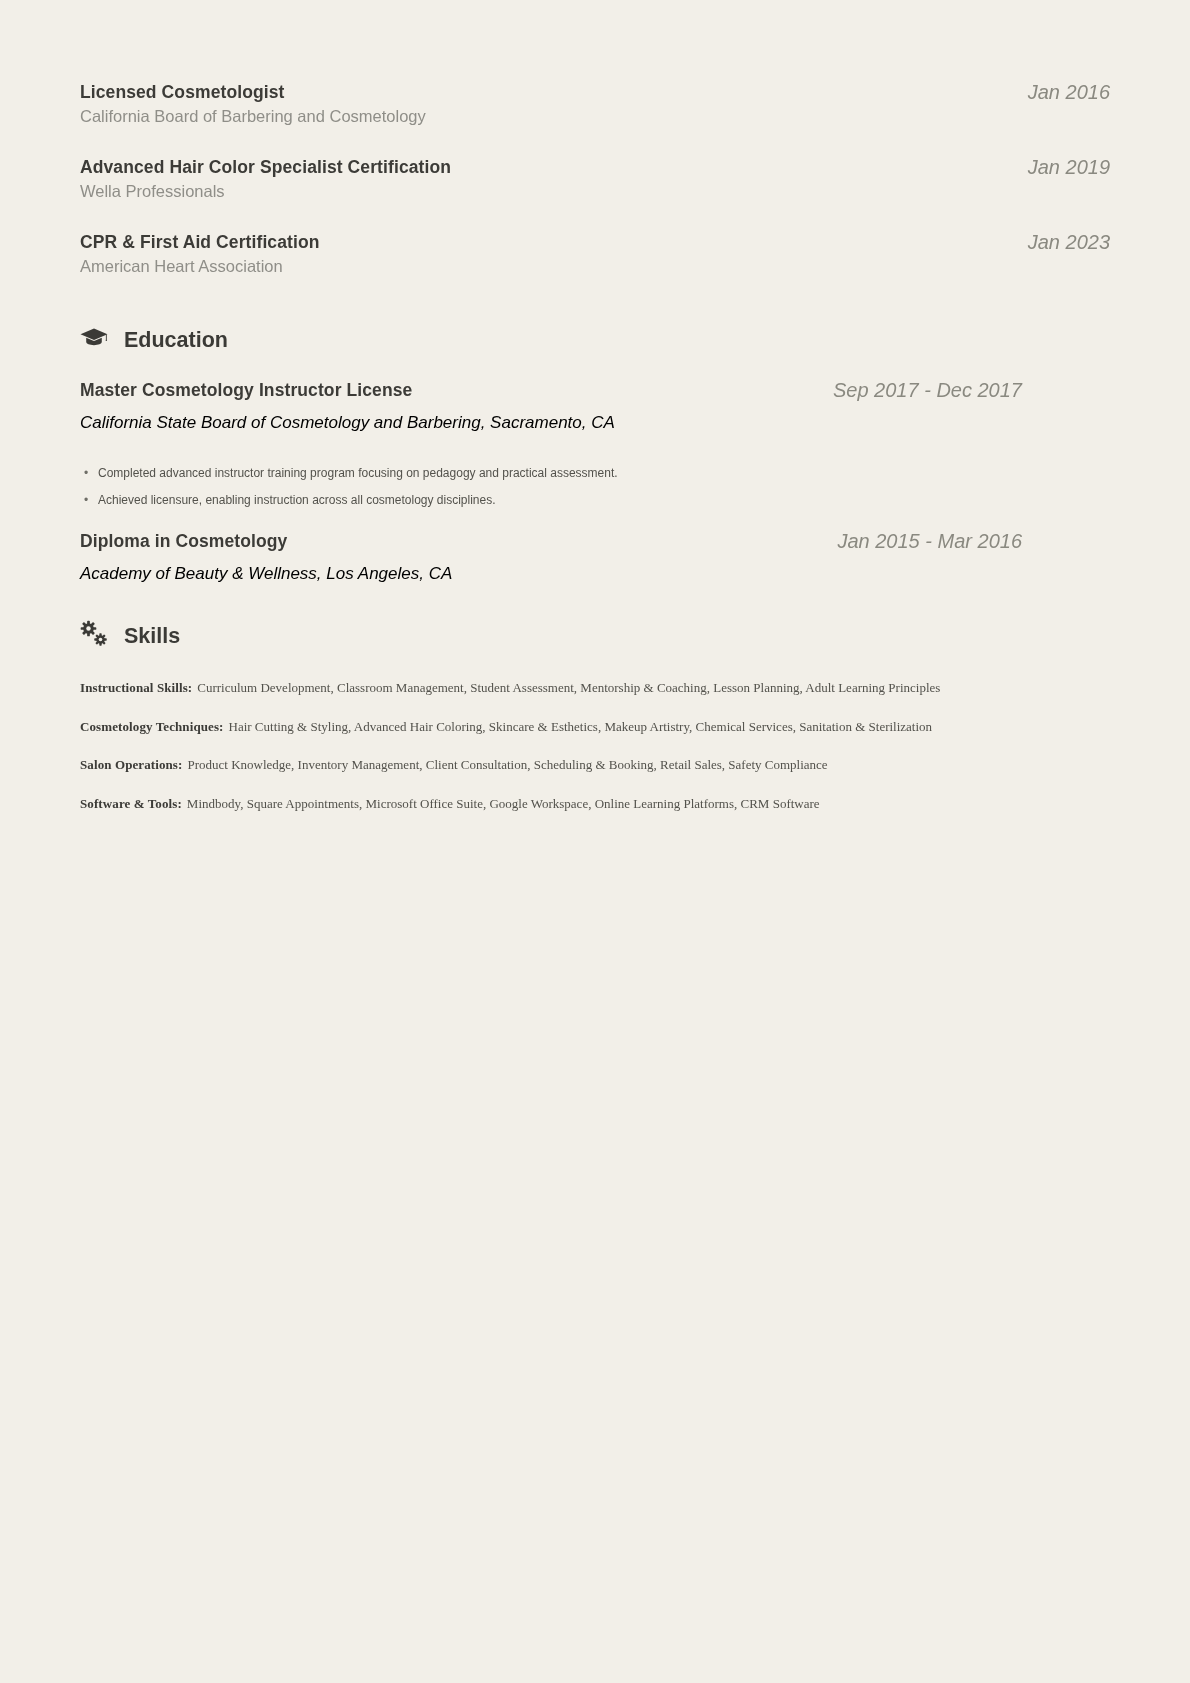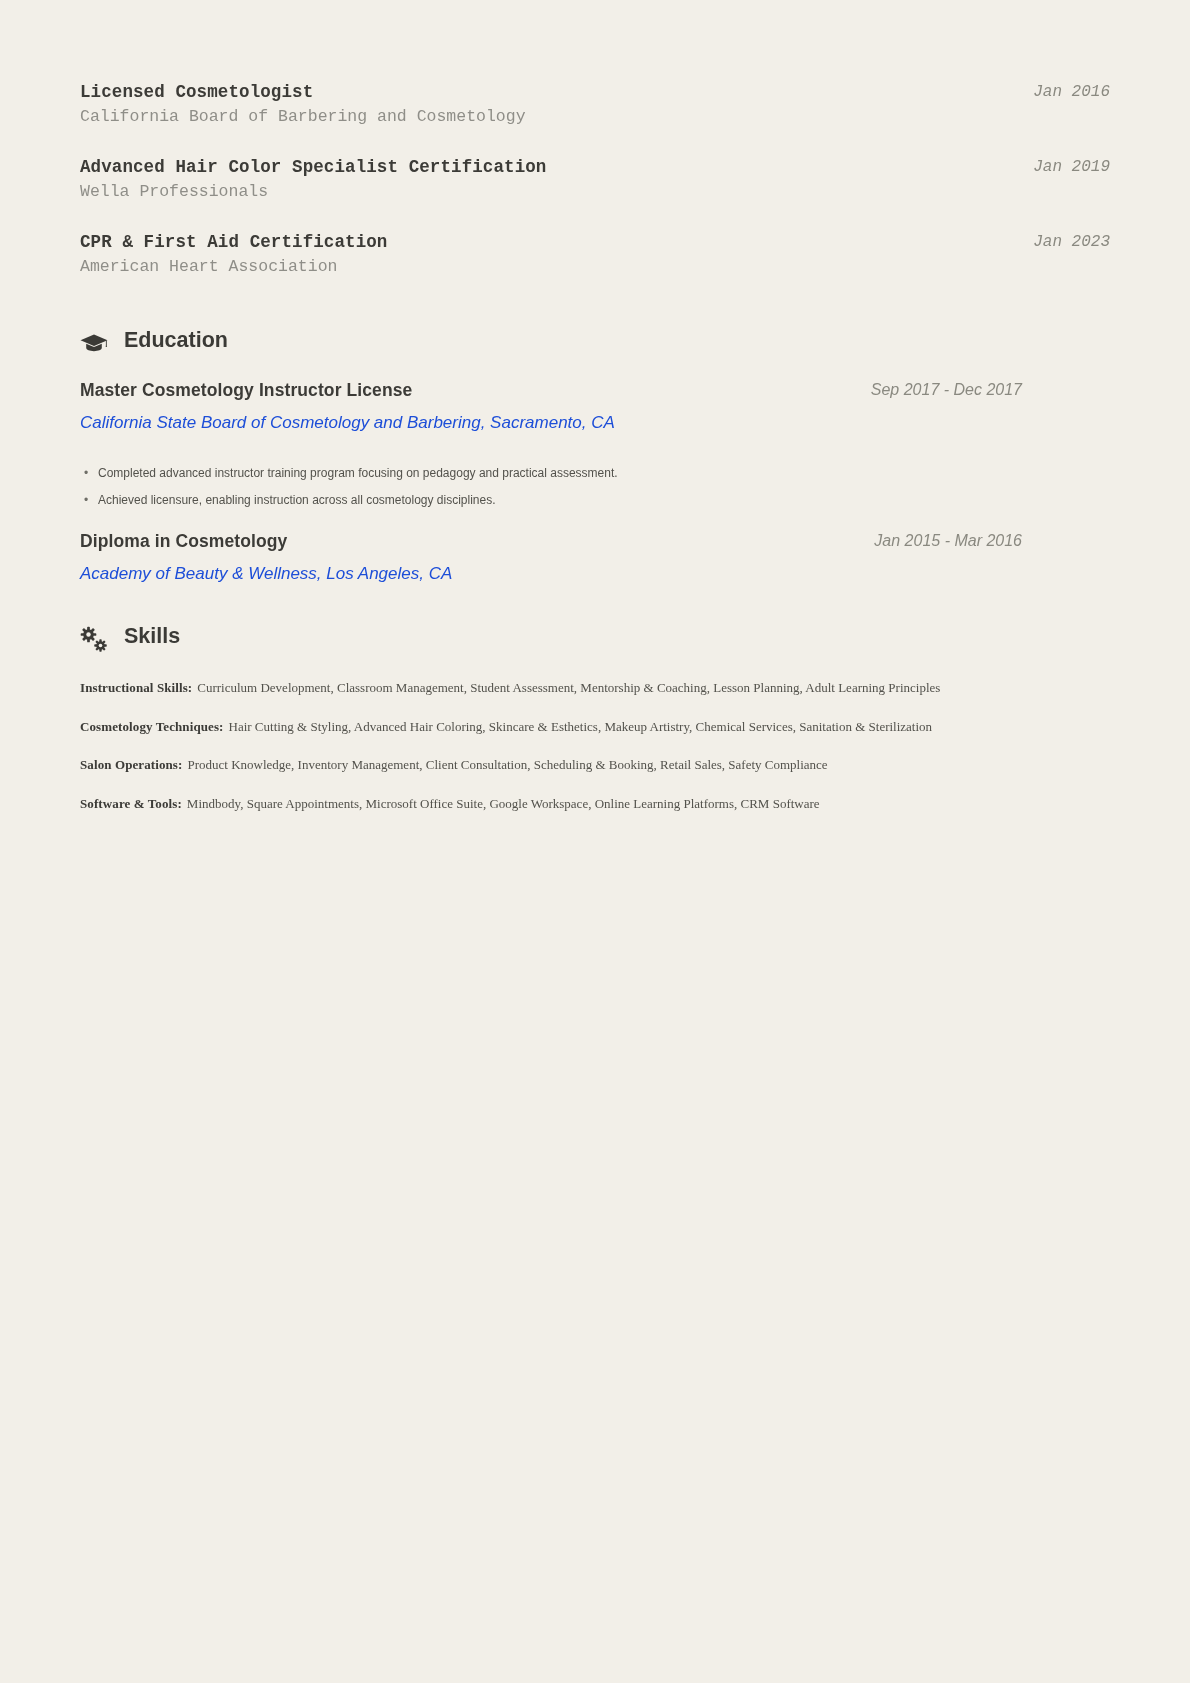--- a/index.html
+++ b/index.html
@@ -14,40 +14,40 @@
   html,body{margin:0;padding:0;background:#e6e3dc;}
   .page{
     width:1190px;height:1683px;
     background:var(--bg);
     padding:80px 80px 0 80px;
     font-family:"Liberation Sans", sans-serif;
     overflow:hidden;
     margin:0 auto;
   }
   
-  .cert{display:flex;justify-content:space-between;align-items:flex-start;margin-bottom:26px;font-family:Liberation Mono, monospace;}
+  .cert{display:flex;justify-content:space-between;align-items:flex-start;margin-bottom:26px;}
   .cert-title{font-size:17.5px;font-weight:700;line-height:24px;color:var(--title);letter-spacing:.1px;}
   .cert-issuer{font-size:16.5px;line-height:25px;color:var(--muted);}
-  .date{font-size:16px;font-style:italic;color:var(--date);line-height:24px;white-space:nowrap;}
+  .date{font-size:20px;font-style:italic;color:var(--date);line-height:24px;white-space:nowrap;}
   
   .sec-heading{
-    display:flex;align-items:flex-end;gap:16px;
+    display:flex;align-items:flex-start;gap:16px;
     margin:45px 0 22px 0;
     font-size:21.5px;font-weight:700;color:var(--heading);line-height:32px;
   }
   .sec-heading .icon-wrap{display:inline-flex;width:28px;height:26px;position:relative;flex:0 0 auto;}
   .icon-cap{width:28px;height:24px;margin-top:2px;}
   .gear-big{position:absolute;left:0;top:0;width:17px;height:17px;}
   .gear-small{position:absolute;right:1px;bottom:0;width:13px;height:13px;}
   
   .entry{margin-bottom:15px;}
   .entry-head{display:flex;justify-content:space-between;align-items:center;line-height:24px;}
   .entry-title{font-size:17.5px;font-weight:700;color:var(--title);margin:0;letter-spacing:.1px;}
   .edu-date{padding-right:88px;}
-  .institution{font-style:italic;font-size:17px;color:#1d4ed8;margin:9px 0 0 0;line-height:24px;}
+  .institution{font-style:italic;font-size:17px;color:#000000;margin:9px 0 0 0;line-height:24px;}
   .entry ul{margin:25px 0 0 0;padding:0;list-style:none;}
   .entry li{font-size:12px;color:var(--body);line-height:27px;padding-left:18px;position:relative;}
   .entry li::before{content:"\2022";position:absolute;left:4px;color:#6f6e67;}
   
   .skill{margin:0 0 11.5px 0;font-size:13px;line-height:27px;color:var(--body);font-family:Liberation Serif, serif;}
   .skill strong{color:var(--title);font-weight:700;margin-right:5px;letter-spacing:.1px;}
   .skills-block .sec-heading{margin-top:34px;}
 </style>
 </head>
 <body>

